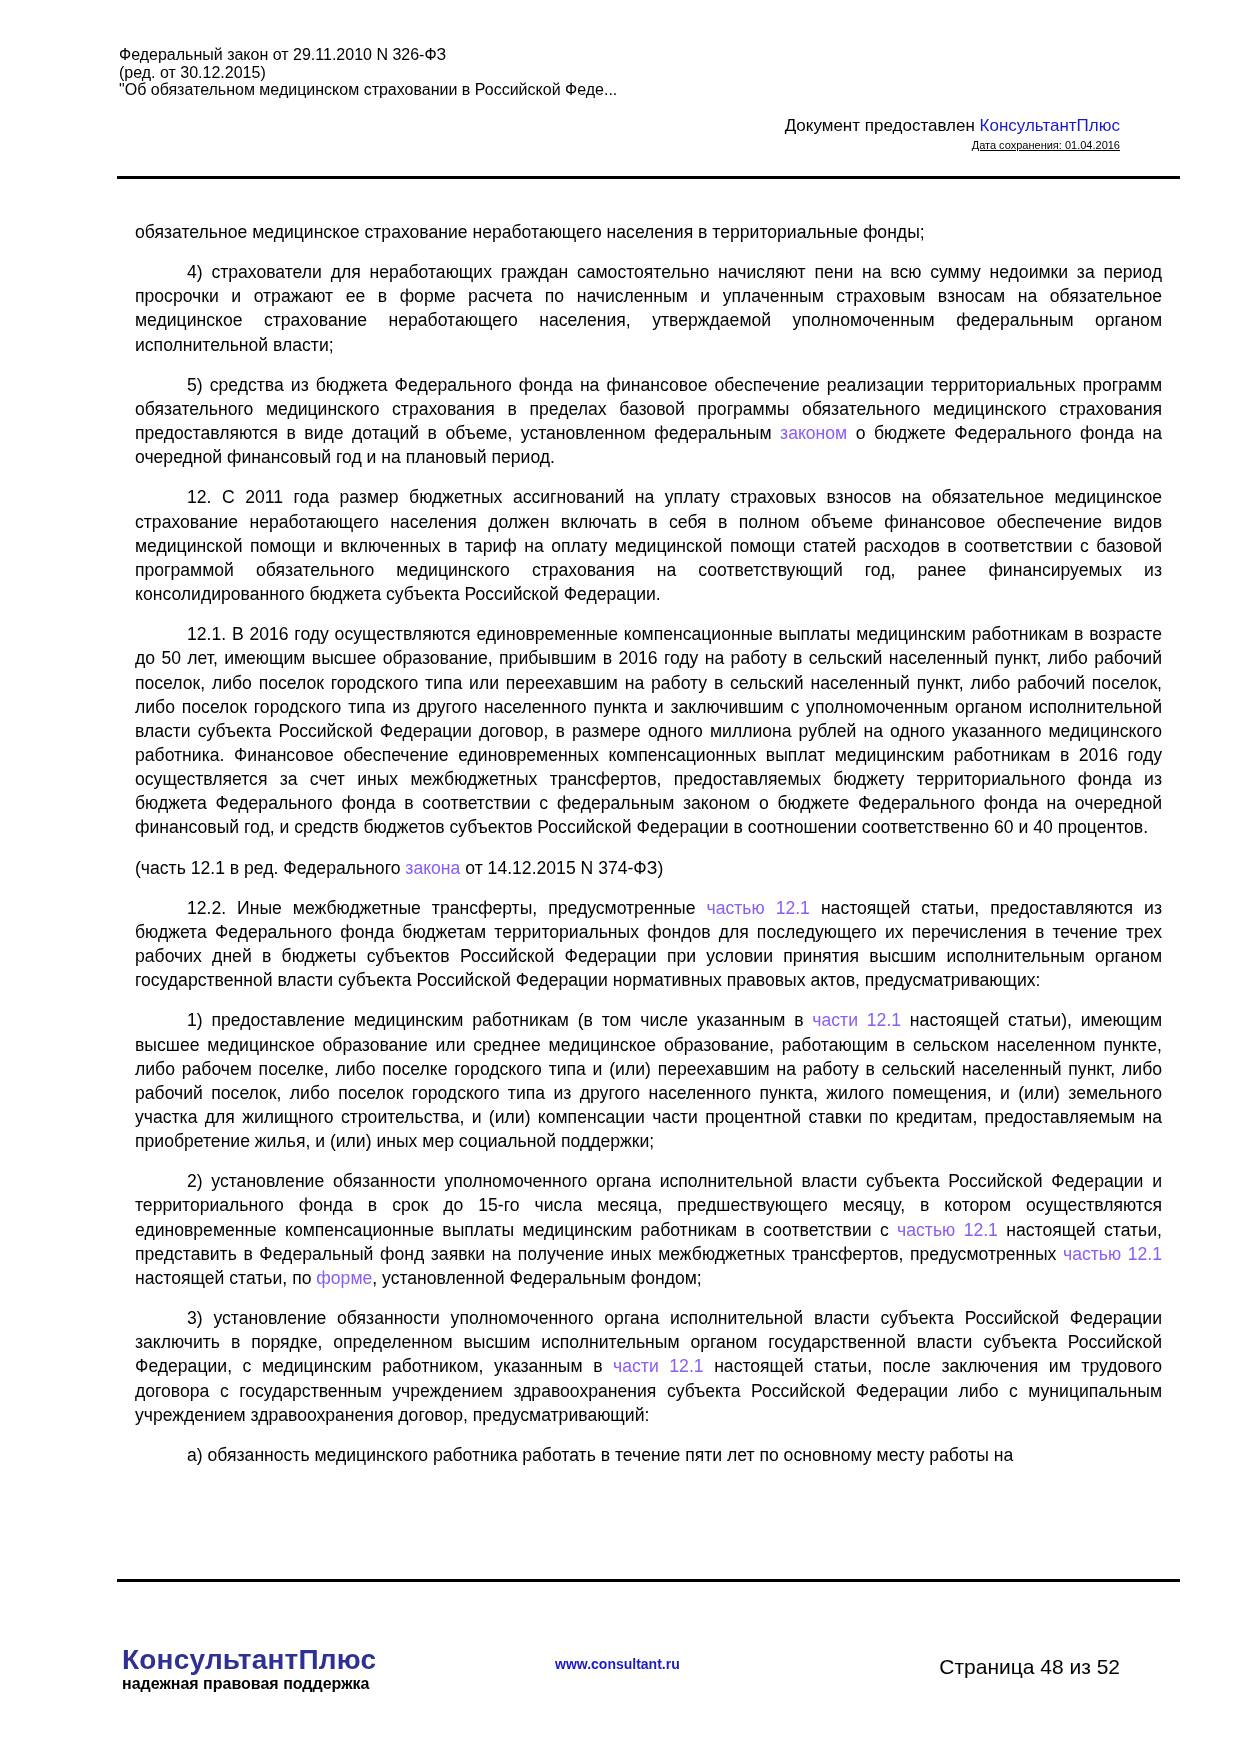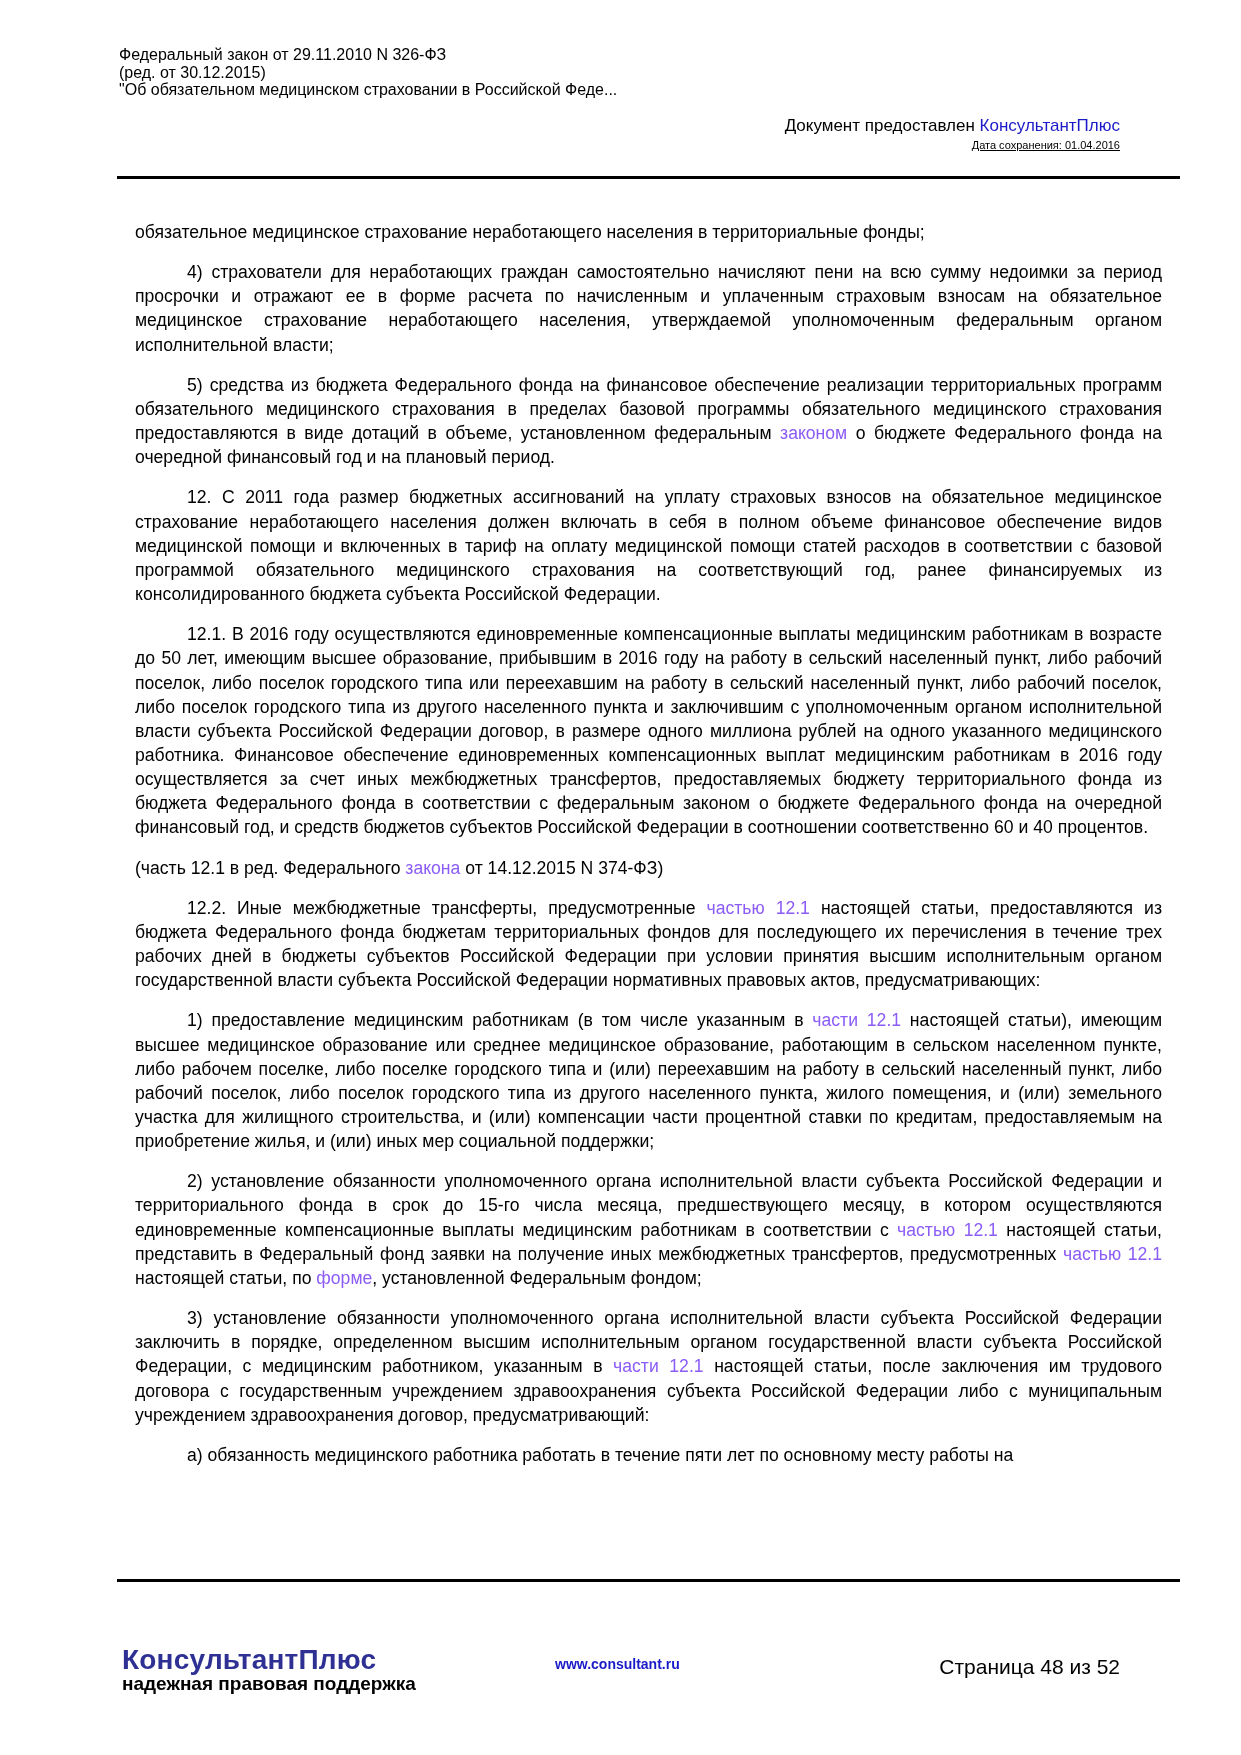--- a/index.html
+++ b/index.html
@@ -12,21 +12,21 @@
   .brand-link { color: #1a1ac8; }
   .rule-top { position: absolute; left: 117px; width: 1063px; top: 176px; height: 3px; background: #000; }
   .rule-bottom { position: absolute; left: 117px; width: 1063px; top: 1579px; height: 3px; background: #000; }
   .content { position: absolute; left: 119px; top: 204px; width: 1059px;
              font-size: 17.6px; line-height: 24.15px; text-align: justify; }
   .content p { margin: 16px; }
   .content p.indent { text-indent: 52px; }
   .content .link { color: #8b5cf6; text-decoration: none; }
   .footer-brand { position: absolute; left: 122px; top: 1645px; }
   .footer-brand .name { color: #2e3193; font-weight: bold; font-size: 28px; line-height: 30px; letter-spacing: 0.2px; }
-  .footer-brand .tagline { font-weight: bold; font-size: 19px; line-height: 17px; color: #000; }
+  .footer-brand .tagline { font-weight: bold; font-size: 16px; line-height: 17px; color: #000; }
   .footer-url { position: absolute; left: 555px; top: 1656px; color: #1a1ac8; font-weight: bold; font-size: 14px; }
   .footer-page { position: absolute; right: 121px; top: 1655px; font-size: 21px; }
 </style>
 </head>
 <body>
 
 <div class="hdr-left">
   <div>Федеральный закон от 29.11.2010 N 326-ФЗ</div>
   <div>(ред. от 30.12.2015)</div>
   <div>"Об обязательном медицинском страховании в Российской Феде...</div>

